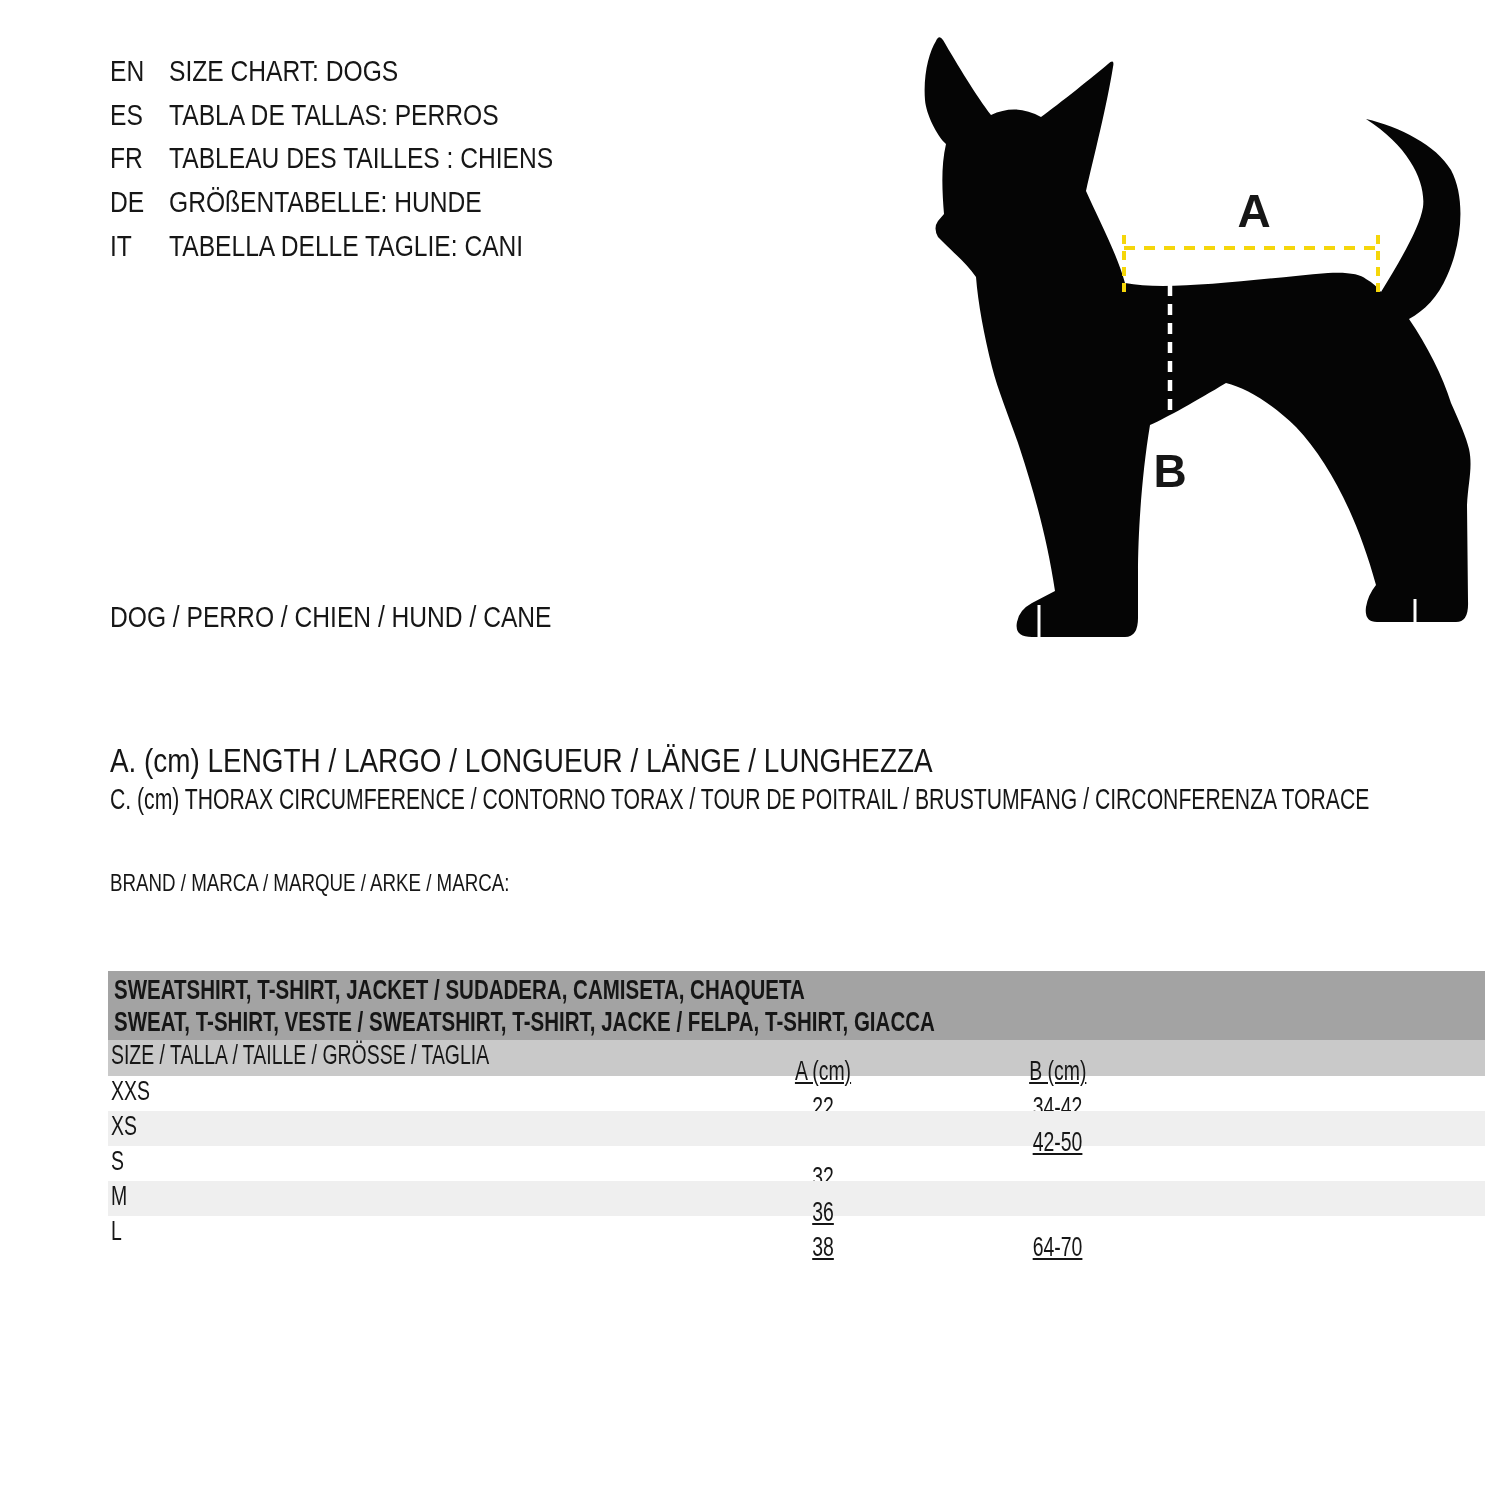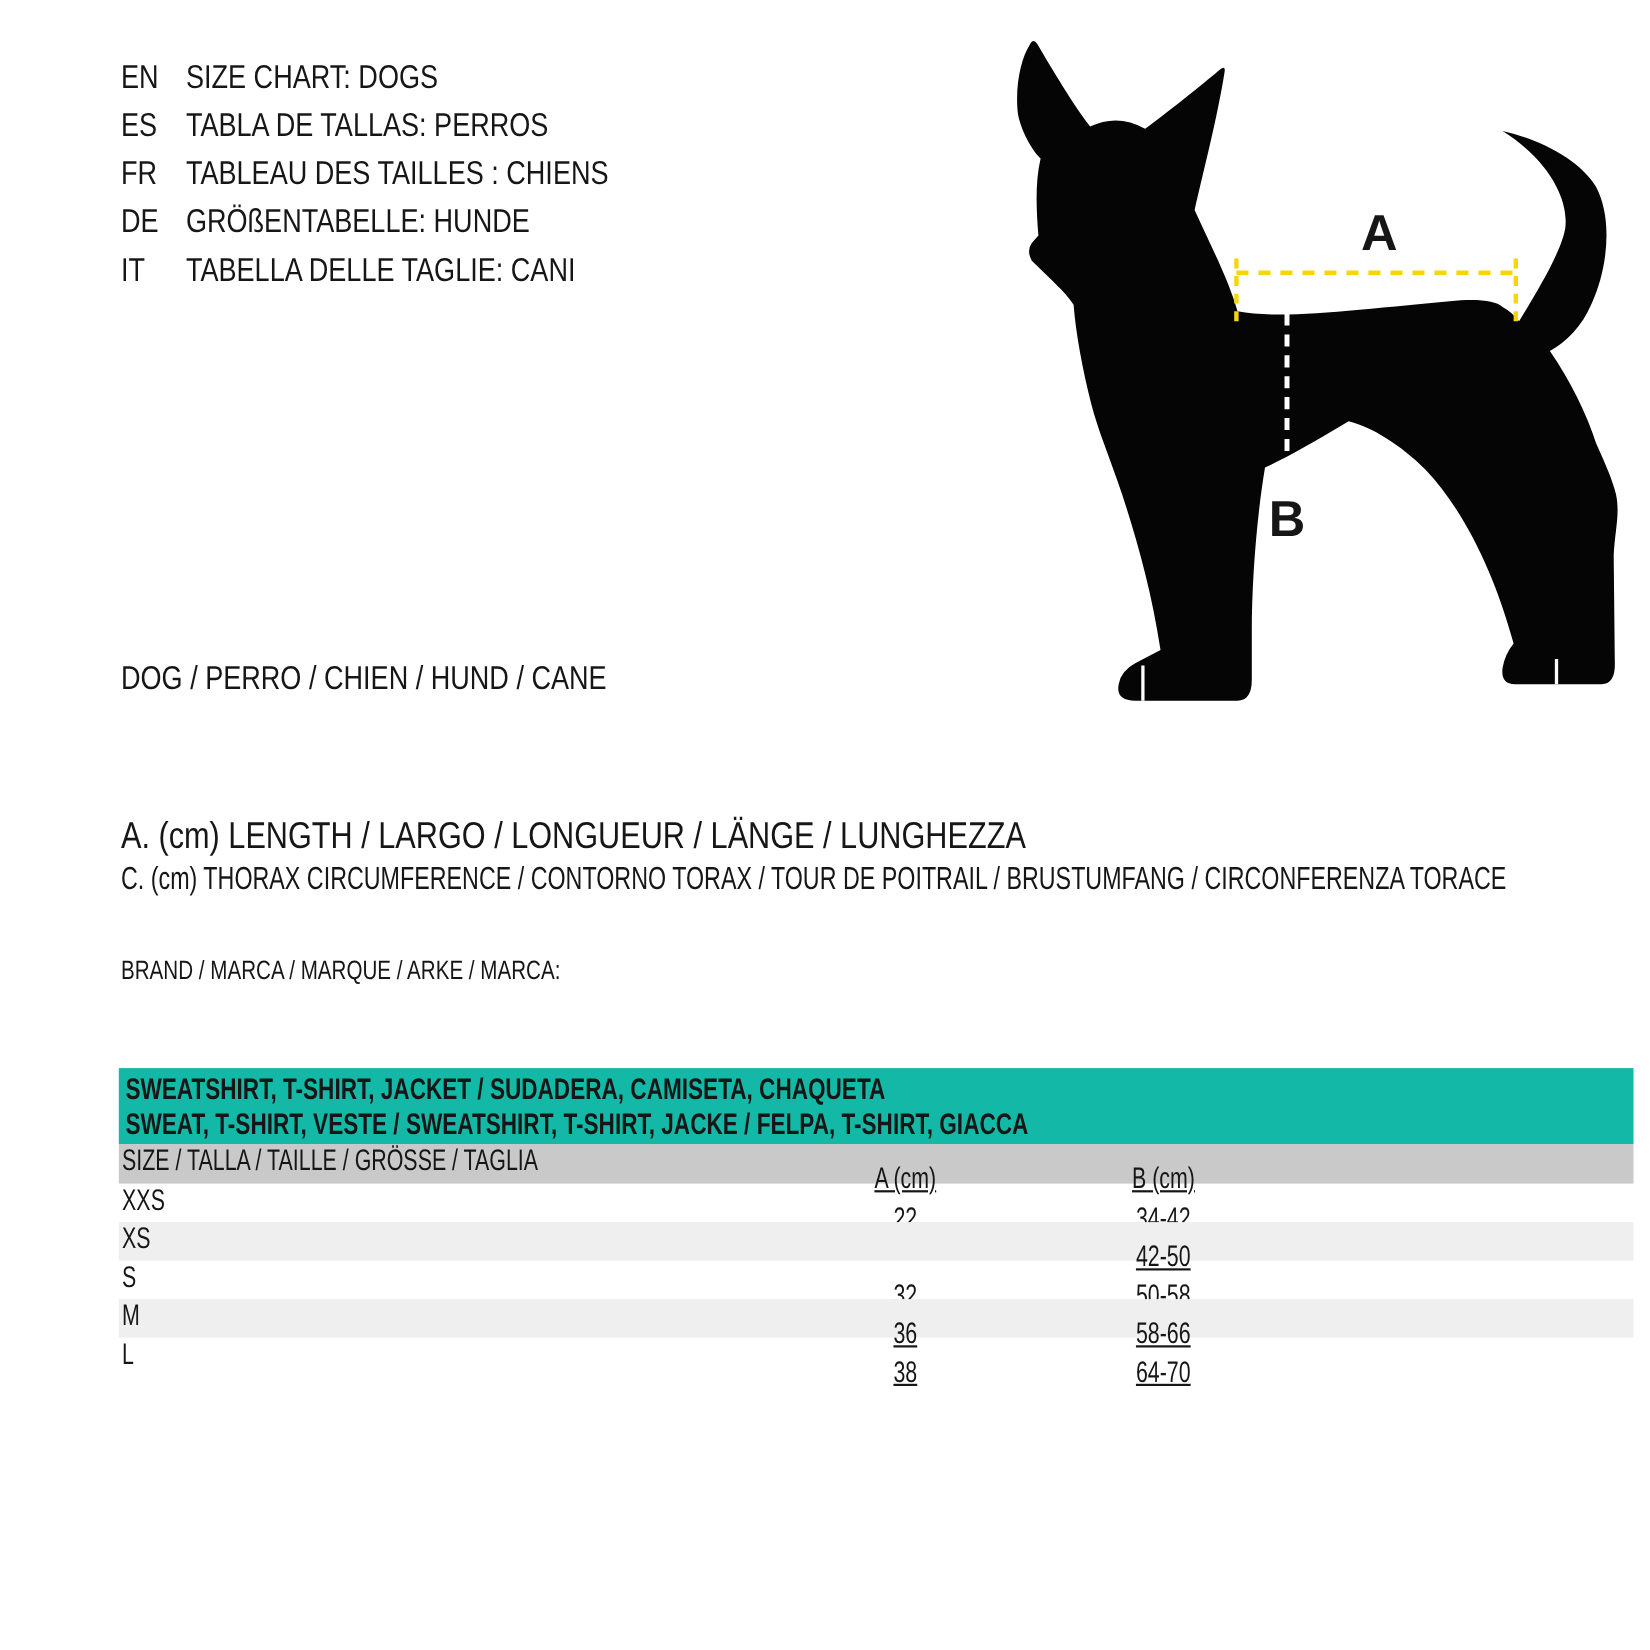--- a/index.html
+++ b/index.html
@@ -131,21 +131,21 @@
   <div class="meas-a">
     <span class="cond sx82">A. (cm) LENGTH / LARGO / LONGUEUR / LÄNGE / LUNGHEZZA</span>
   </div>
   <div class="meas-c">
     <span class="cond sx73">C. (cm) THORAX CIRCUMFERENCE / CONTORNO TORAX / TOUR DE POITRAIL / BRUSTUMFANG / CIRCONFERENZA TORACE</span>
   </div>
   <div class="brand">
     <span class="cond sx78">BRAND / MARCA / MARQUE / ARKE / MARCA:</span>
   </div>
 
-  <div class="band" style="background: #14b8a6;">
+  <div class="band" style="background: #a3a3a3;">
     <div><span class="cond sx76">SWEATSHIRT, T-SHIRT, JACKET / SUDADERA, CAMISETA, CHAQUETA</span></div>
     <div><span class="cond sx76">SWEAT, T-SHIRT, VESTE / SWEATSHIRT, T-SHIRT, JACKE / FELPA, T-SHIRT, GIACCA</span></div>
   </div>
 
   <div class="thead" style="background: rgb(201, 201, 201);">
     <div class="cell-size">
         <span>SIZE / TALLA / TAILLE / GRÖSSE / TAGLIA</span>
       </div>
     <div class="cell-a">
         <span>A (cm)</span>
@@ -175,33 +175,27 @@
           <span>42-50</span>
         </div>
     </div>
     <div class="trow">
       <div class="cell-size">
           <span>S</span>
         </div>
       <div class="cell-a">
           <span>32</span>
         </div>
-      <div class="cell-b">
-          <span>50-58</span>
-        </div>
     </div>
     <div class="trow">
       <div class="cell-size">
           <span>M</span>
         </div>
       <div class="cell-a">
           <span>36</span>
-        </div>
-      <div class="cell-b">
-          <span>58-66</span>
         </div>
     </div>
     <div class="trow">
       <div class="cell-size">
           <span>L</span>
         </div>
       <div class="cell-a">
           <span>38</span>
         </div>
       <div class="cell-b">

